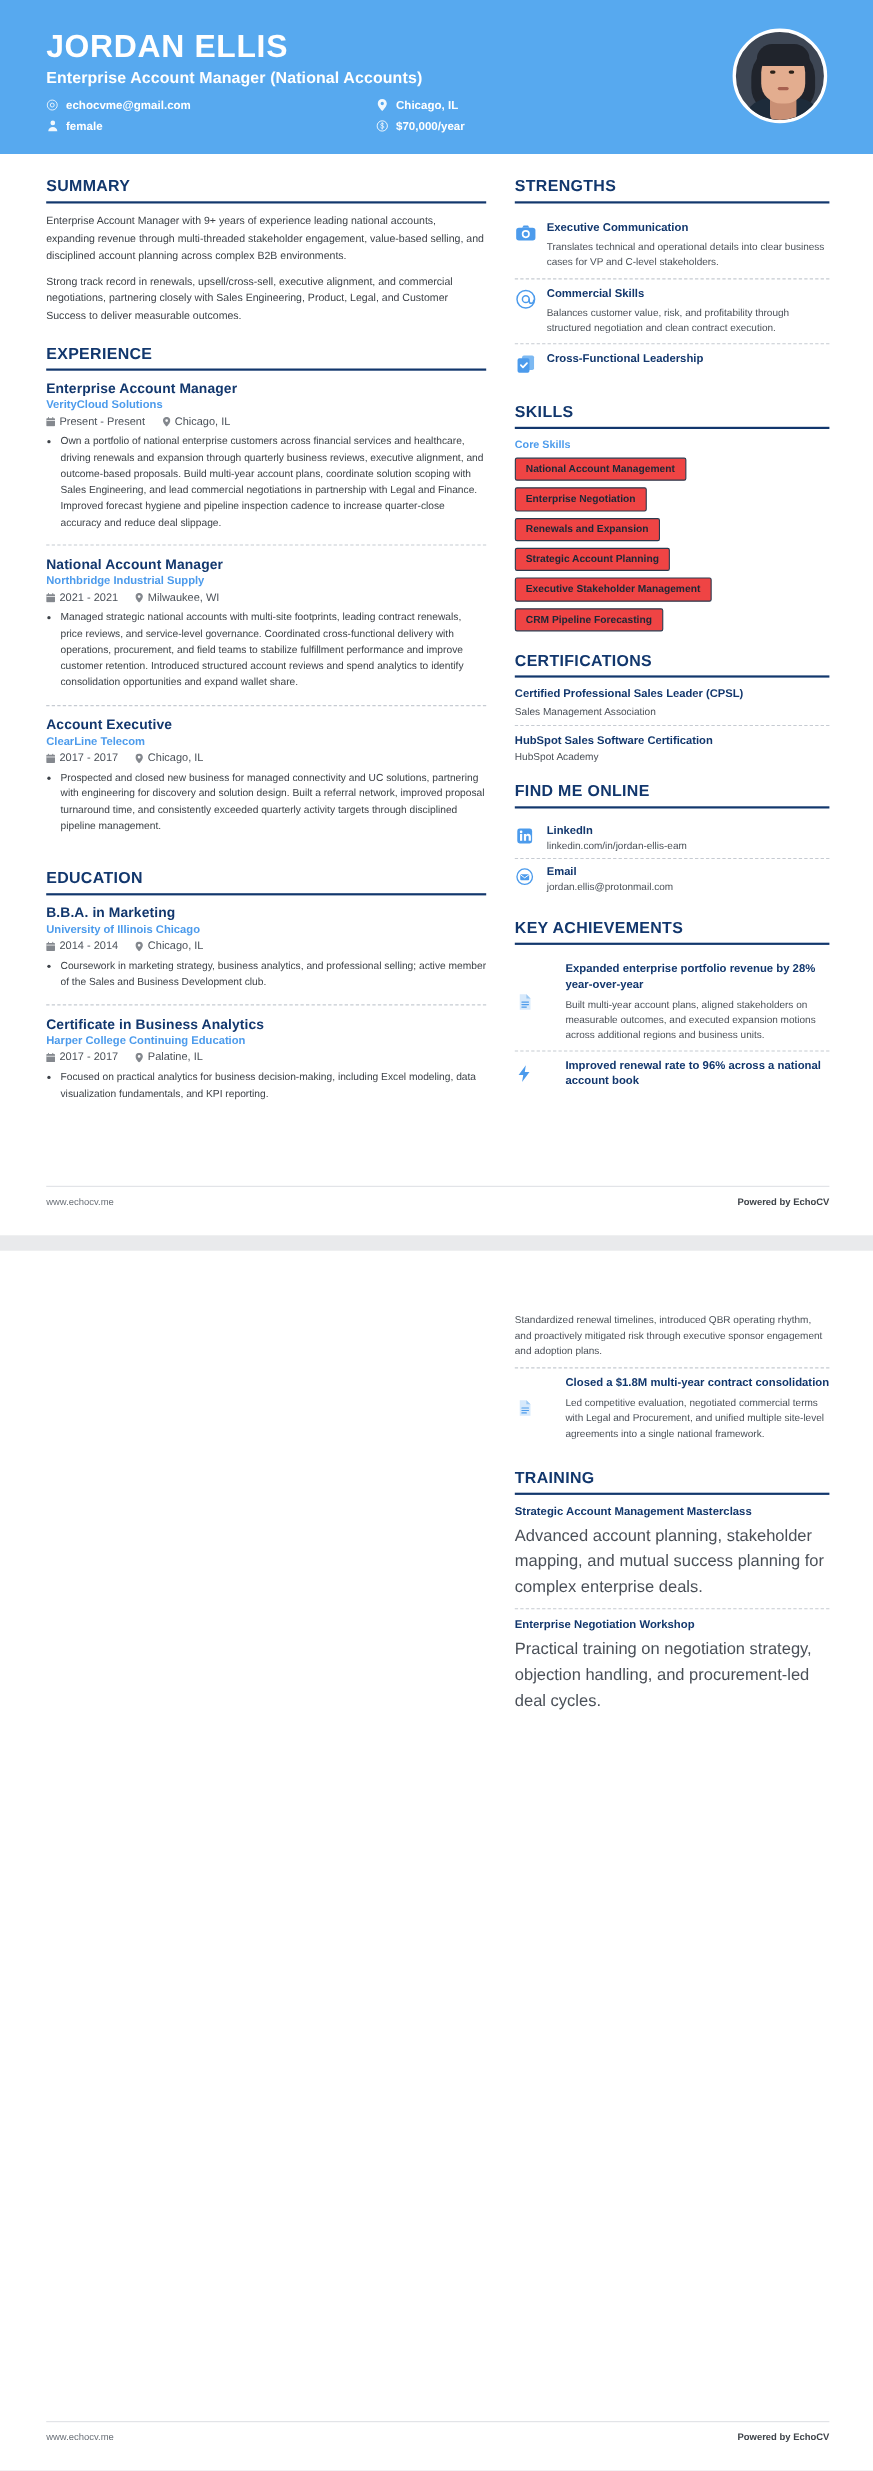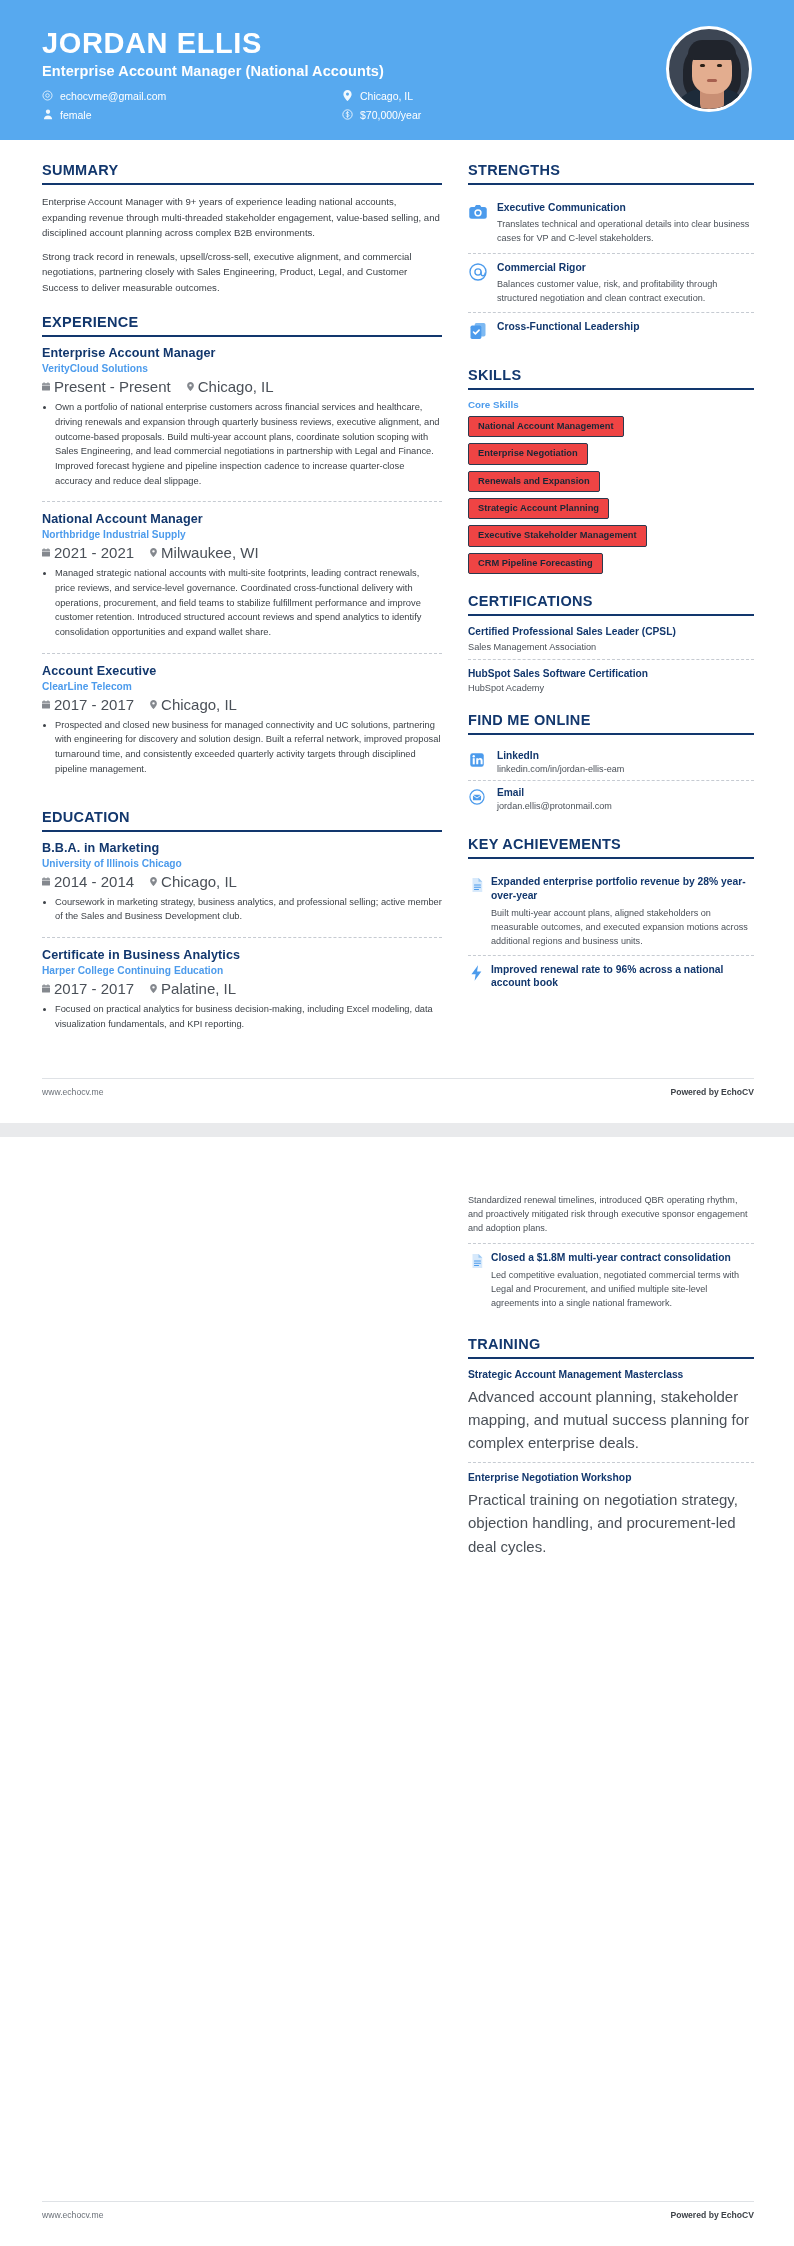--- a/index.html
+++ b/index.html
@@ -46,21 +46,21 @@
     grid-template-columns: 300px auto;
     row-gap: 7px;
     max-width: 520px;
   }
   .contact-item {
     display: flex;
     align-items: center;
     gap: 7px;
     color: #ffffff;
     font-size: 10.5px;
-    font-weight: normal;
+    font-weight: bold;
   }
   .contact-item .ci {
     width: 11px; height: 11px;
     display: inline-flex; align-items: center; justify-content: center;
     opacity: .92;
     flex: 0 0 11px;
   }
   .contact-item svg { display:block; }
   .avatar {
     position: absolute;
@@ -128,21 +128,21 @@
   .entry-org {
     font-size: 10.2px;
     color: #4c9bec;
     font-weight: bold;
     margin-top: 3px;
   }
   .entry-meta {
     display: flex;
     gap: 16px;
     margin-top: 4px;
-    font-size: 15px;
+    font-size: 10px;
     color: #4a5058;
     align-items: flex-end;
   }
   .entry-meta span.m { display:flex; align-items:center; gap:4px; }
   .entry-meta svg { display:block; opacity:.75; }
   .bullets { margin-top: 5px; padding-left: 13px; }
   .bullets li {
     font-size: 9.3px;
     line-height: 1.58;
     color: #3d4248;
@@ -187,21 +187,21 @@
     background: #ef4444;
     line-height: 1;
   }
   .cert + .cert { border-top: 1px dashed #c6cbd2; margin-top:7px; padding-top:7px; }
   .cert-name { font-size: 10.2px; font-weight: bold; color: #12376d; line-height:1.35; }
   .cert-org { font-size: 9.2px; color: #4a5058; margin-top: 3px; }
   .online-item { display:flex; gap:9px; padding: 6px 0; }
   .online-item + .online-item { border-top: 1px dashed #c6cbd2; }
   .online-label { font-size: 10.2px; font-weight: bold; color: #12376d; }
   .online-value { font-size: 9.1px; color: #4a5058; margin-top: 3px; }
-  .ach { display:flex; gap:3px; padding: 7px 0; }
+  .ach { display:flex; gap:26px; padding: 7px 0; align-items: center; }
   .ach + .ach { border-top: 1px dashed #c6cbd2; }
   .ach-title { font-size: 10.3px; font-weight:bold; color:#12376d; line-height:1.32; }
   .ach-desc { font-size: 9.1px; line-height:1.55; color:#4a5058; margin-top:3px; }
   .train + .train { border-top: 1px dashed #c6cbd2; margin-top: 8px; padding-top: 8px; }
   .train-name { font-size: 10.3px; font-weight:bold; color:#12376d; line-height:1.32; }
   .train-desc { font-size: 15px; line-height:1.55; color:#4a5058; margin-top:3px; }
 
   
   .footer {
     position: absolute;
@@ -461,21 +461,21 @@
           </div>
         </div>
 
         <div class="strength">
           <span class="sico"><svg width="20" height="20" viewBox="0 0 24 24">
                 <circle cx="12" cy="12" r="9.6" fill="none" stroke="#4c9bec" stroke-width="1.6"></circle>
                 <circle cx="12" cy="12" r="3.7" fill="none" stroke="#4c9bec" stroke-width="1.6"></circle>
                 <path d="M15.7 12v2.2c0 1.5 1 2.3 2.3 2.3 1.5 0 2.6-1.2 2.6-3.3" fill="none" stroke="#4c9bec" stroke-width="1.6" stroke-linecap="round"></path>
               </svg></span>
           <div>
-            <div class="strength-title">Commercial Rigor</div>
+            <div class="strength-title">Commercial Skills</div>
             <div class="strength-desc">Balances customer value, risk, and profitability through structured negotiation and clean contract execution.</div>
           </div>
         </div>
 
         <div class="strength">
           <span class="sico"><svg width="20" height="20" viewBox="0 0 24 24">
                 <rect x="8" y="2.5" width="13" height="16" rx="2" fill="#7db9f2"></rect>
                 <rect x="3" y="5.5" width="13" height="16" rx="2" fill="#4c9bec"></rect>
                 <path d="M6.6 13.2l2.3 2.3 4.4-4.6" fill="none" stroke="#ffffff" stroke-width="1.9" stroke-linecap="round" stroke-linejoin="round"></path>
               </svg></span>

